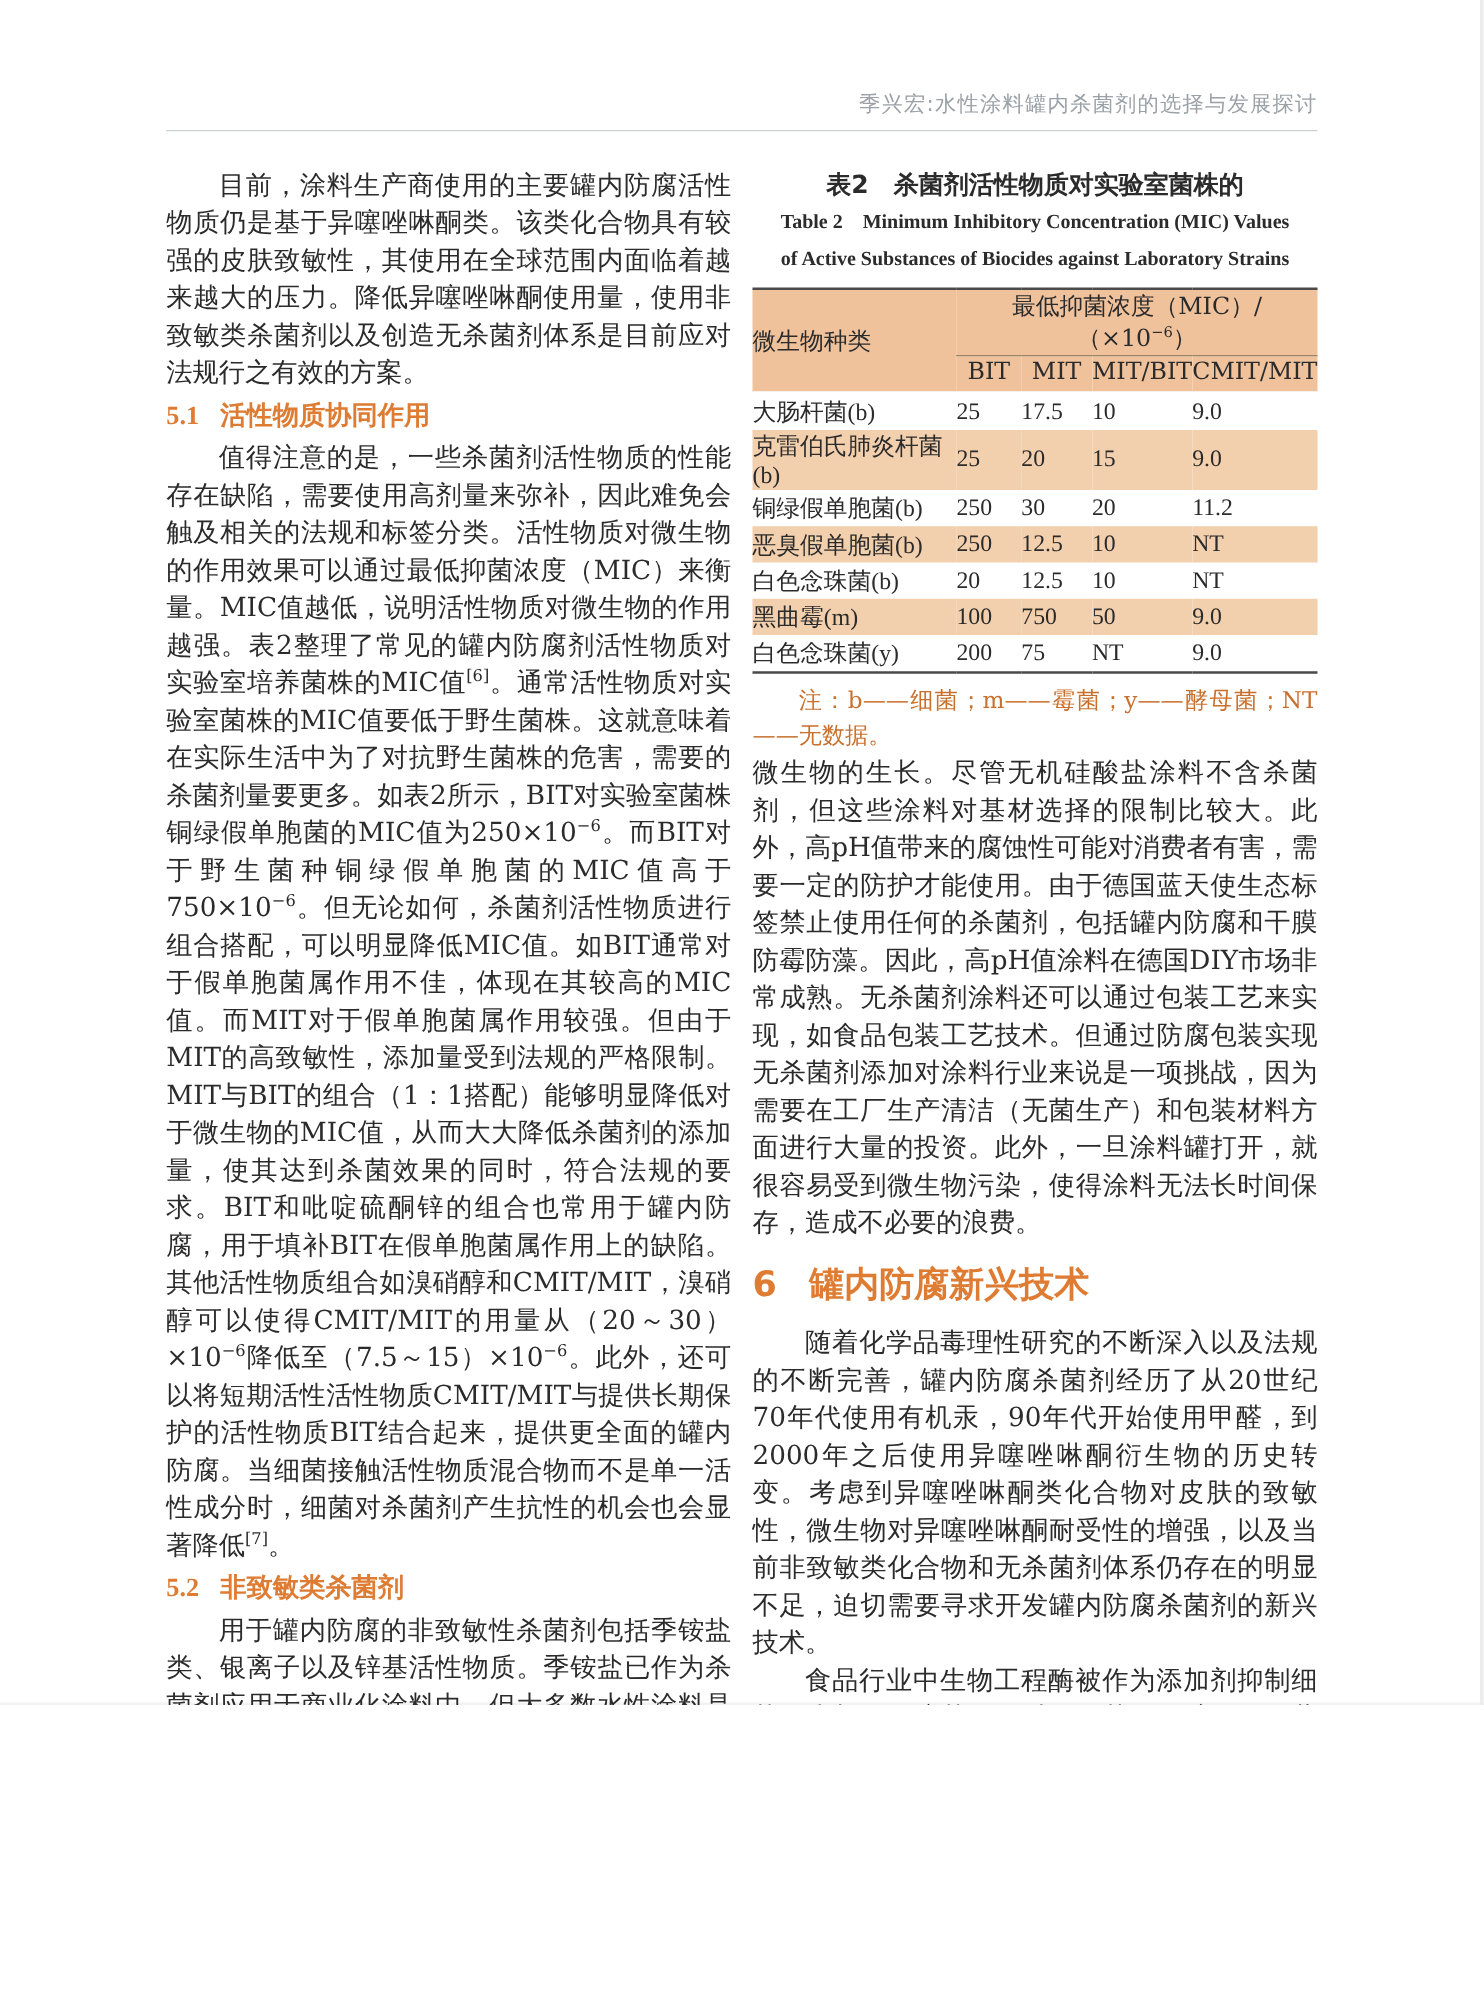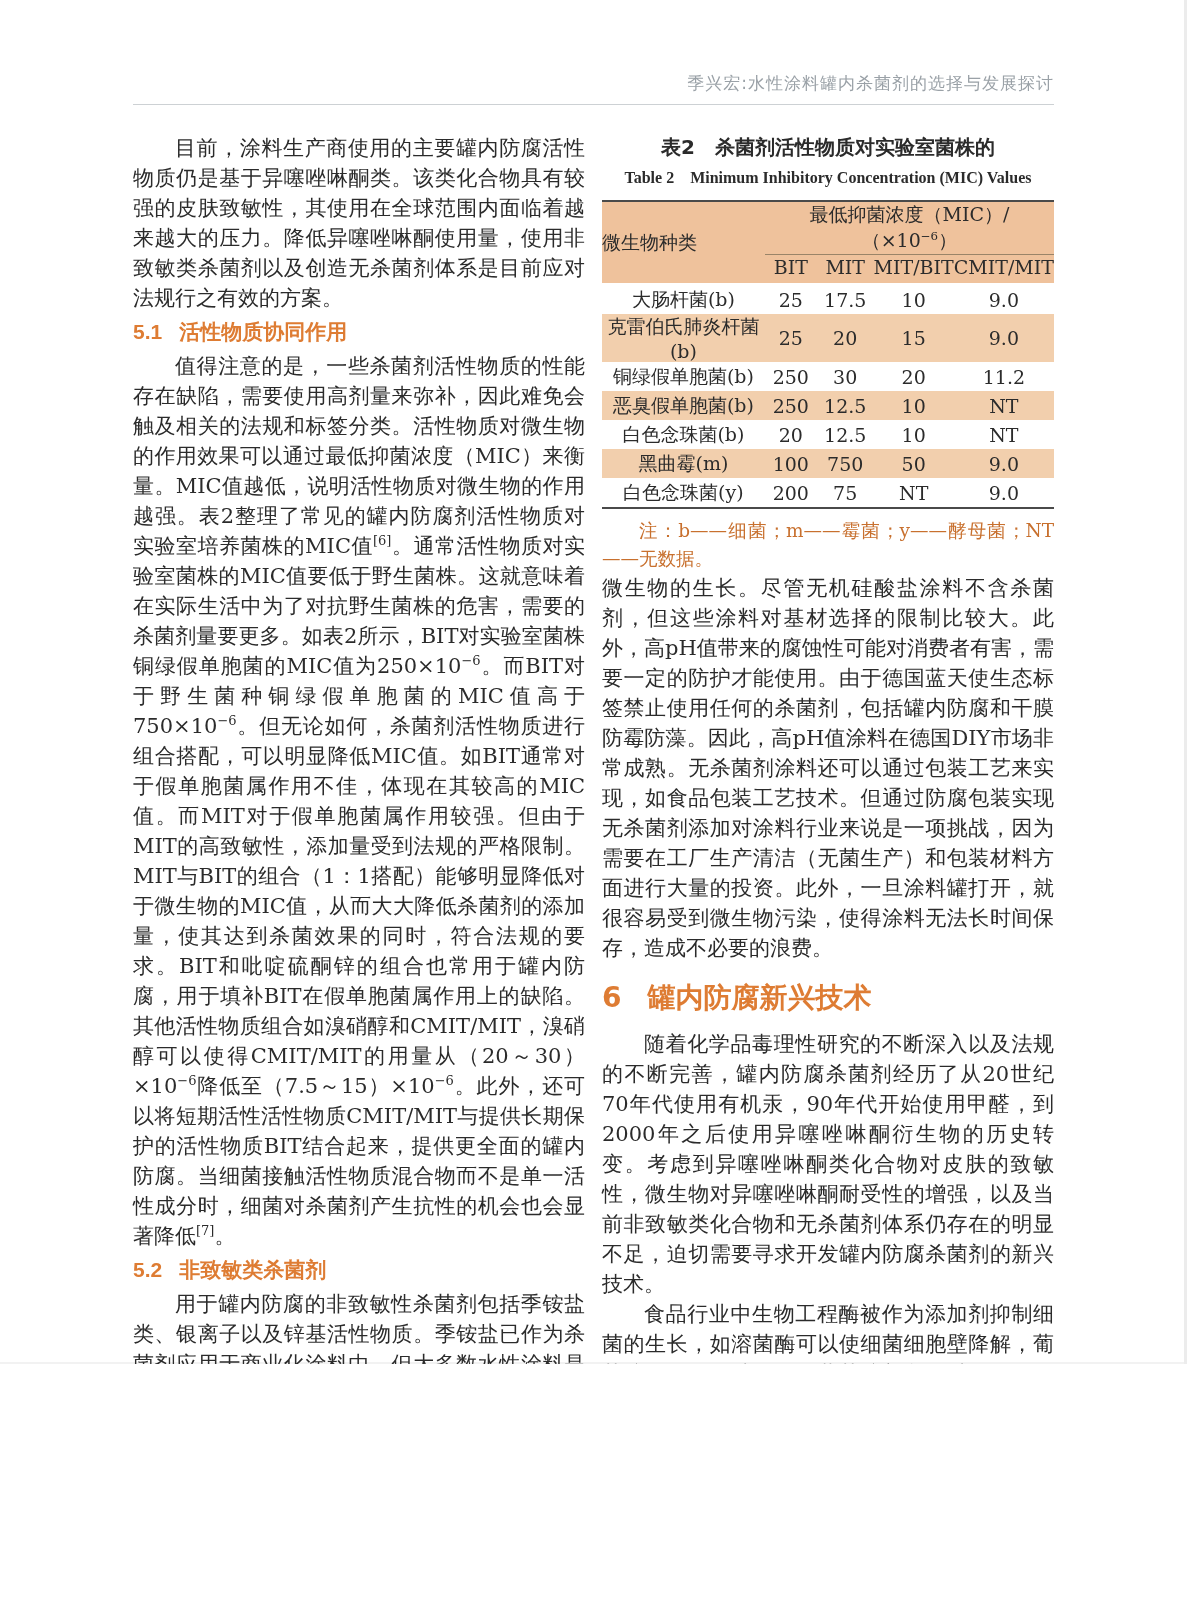--- a/index.html
+++ b/index.html
@@ -28,21 +28,21 @@
   }
   .col{width:452px;}
   p.body{
     font-size:21px;line-height:30px;margin:0;
     text-align:justify;
   }
   .indent{text-indent:2em;}
   sup{font-size:0.62em;line-height:0;}
   .sub-heading{
     display:flex;gap:17px;align-items:baseline;
-    font-family:Liberation Sans, sans-serif;
+    font-family:Liberation Serif, serif;
     color:#DE7C33;font-size:21px;font-weight:bold;
     margin:4px 0 4px 0;line-height:30px;
   }
   .main-heading{
     display:flex;gap:26px;align-items:baseline;
     font-family:"DejaVu Sans","Liberation Sans",sans-serif;
     color:#DE7C33;font-size:28px;font-weight:bold;
     margin:16px 0 12px 0;line-height:38px;
   }
   
@@ -60,21 +60,21 @@
     border-top:2px solid #4a4a4a;border-bottom:2px solid #4a4a4a;
   }
   table.mic th, table.mic td{padding:0;}
   tr.hd th{
     background:#EFC29C;font-weight:normal;font-size:19px;
   }
   th.namecol{text-align:left;padding-left:6px;width:40%;}
   th.group{border-bottom:1px solid #9a8468;padding:3px 0 4px 0;}
   tr.sub th{padding:1px 0 5px 0;margin-top:30px;}
   table.mic td{
-    text-align:center;height:29px;font-size:19px;
+    text-align:left;height:29px;font-size:19px;font-family:Liberation Serif, serif;
   }
   td.namecol{text-align:left;padding-left:6px;}
   tr.stripe td{background:#F2CFAD;}
   tr.firstrow td{border-top:2px solid #ffffff;}
   .tbl-note{
     color:#C8702E;font-size:18.5px;line-height:28px;
     margin:8px 0 0 0;text-align:justify;text-indent:2em;
   }
   .after-table{margin-top:16px;}
   
@@ -115,20 +115,21 @@
       </h3>
       <p class="body indent">用于罐内防腐的非致敏性杀菌剂包括季铵盐类、银离子以及锌基活性物质。季铵盐已作为杀菌剂应用于商业化涂料中，但大多数水性涂料是以阴离子稳定的，因此将阳离子季铵盐直接引入到配方中具有挑战性。银离子常用于涂层表面抗菌，对于罐内防腐需要足够高浓度的银离子来抑制微生物的生长，因此成本较高。锌基络合物也常被用于罐内防腐以及干膜防霉防藻。考虑到欧洲化学品管理局已将吡啶硫酮锌列为生殖毒性物质，氧化锌和吡啶硫酮钠或许是目前较好的替代方案。</p>
 
     </div>
 
     <div class="col">
 
       <div>
         <p class="tbl-caption-zh">表2　杀菌剂活性物质对实验室菌株的</p>
         <p class="tbl-caption-en">Table 2　Minimum Inhibitory Concentration (MIC) Values</p>
+        <p class="tbl-caption-en">of Active Substances of Biocides against Laboratory Strains</p>
 
         <table class="mic">
           <colgroup>
             <col style="width:40%">
               <col style="width:12%">
               <col style="width:13%">
               <col style="width:15%">
               <col style="width:20%">
           </colgroup>
           <tbody>

